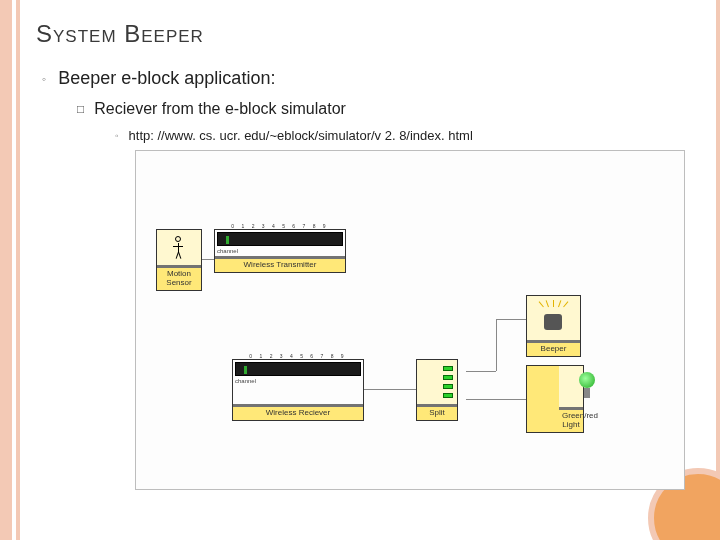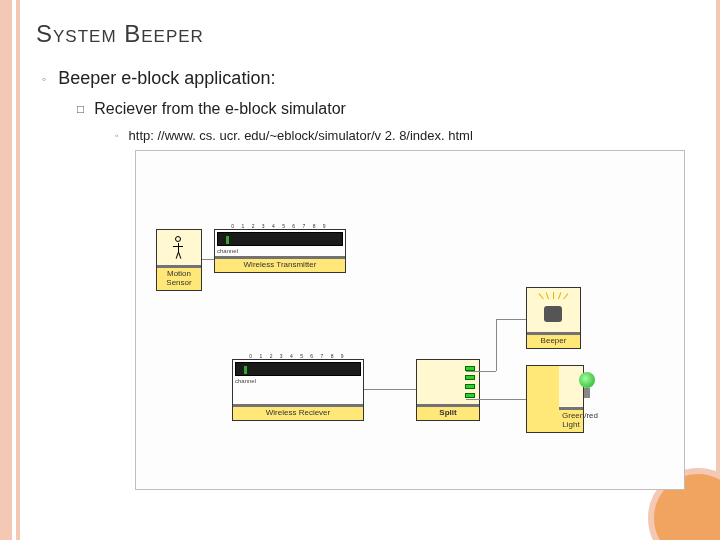--- a/index.html
+++ b/index.html
@@ -204,33 +204,33 @@
     <div class="block-main" style="position:relative; background:#fdfdfd;">
       <div class="dip-nums">0 1 2 3 4 5 6 7 8 9</div>
       <div class="dipswitch">
         <div class="dip-one" style="left:8px;"></div>
       </div>
       <div class="dip-channel">channel</div>
     </div>
     <div class="block-label" style="background:#ffe878;">Wireless Reciever</div>
   </div>
 
-  <div class="block" style="left:280px; top:208px; width:64px; height:62px;font-weight:bold;">
+  <div class="block" style="left:280px; top:208px; width:42px; height:62px;">
     <div class="block-main" style="position:relative;">
       <div class="led-stack" style="right:4px; top:6px;">
         <div class="led"></div>
           <div class="led"></div>
           <div class="led"></div>
           <div class="led"></div>
       </div>
     </div>
     <div class="block-label" style="background:#ffe878;">Split</div>
   </div>
 
-  <div class="block" style="left:390px; top:136px; width:55px; height:62px;">
+  <div class="block" style="left:390px; top:144px; width:55px; height:62px;">
     <div class="block-main" style="position:relative;">
       <div class="beeper-burst" style="left:12px; top:4px;">
         <span style="left:4px; transform:rotate(-40deg);"></span>
         <span style="left:9px; transform:rotate(-20deg);"></span>
         <span style="left:14px; transform:rotate(0deg);"></span>
         <span style="left:19px; transform:rotate(20deg);"></span>
         <span style="left:24px; transform:rotate(40deg);"></span>
       </div>
       <div style="position:absolute; left:17px; top:18px; width:18px;height:16px;background:#555;border-radius:3px;"></div>
     </div>

